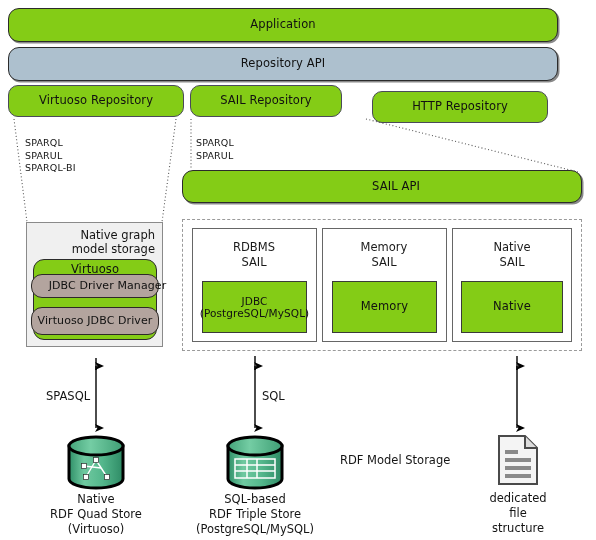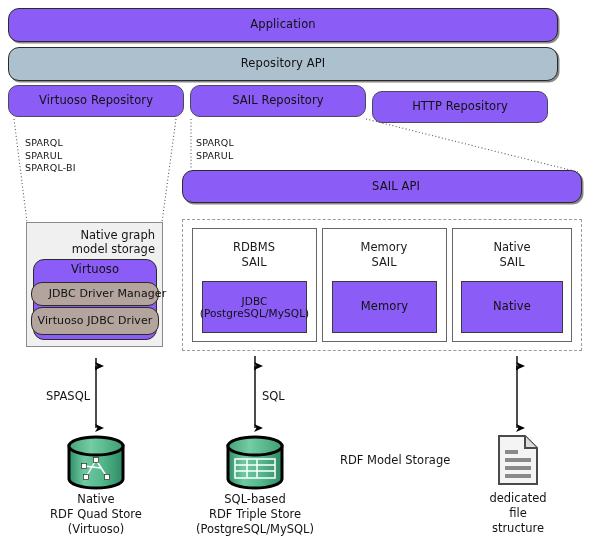--- a/index.html
+++ b/index.html
@@ -30,21 +30,21 @@
   
   .pill {
     position: absolute;
     box-sizing: border-box;
     display: flex;
     align-items: center;
     justify-content: center;
     text-align: center;
     border: 1px solid #2b2b2b;
     border-radius: 11px;
-    background: #8b5cf6;
+    background: #84cc16;
     font-size: 11.5px;
     line-height: 1.18;
     letter-spacing: .1px;
     color: #111;
   }
   .pill.shadowed {
     box-shadow: 1.5px 1.5px 0 rgba(40,40,40,.55);
   }
   .pill.api {
     background: #adc0ce;
@@ -129,21 +129,21 @@
   </div>
 
   <div class="pill shadowed api" style="left:8px; top:47px; width:550px; height:34px;">
     <span>Repository API</span>
   </div>
 
   <div class="pill soft" style="left:8px; top:85px; width:176px; height:32px;">
     <span>Virtuoso Repository</span>
   </div>
 
-  <div class="pill soft" style="left:190px; top:85px; width:176px; height:32px;">
+  <div class="pill soft" style="left:190px; top:85px; width:152px; height:32px;">
     <span>SAIL Repository</span>
   </div>
 
   <div class="pill soft" style="left:372px; top:91px; width:176px; height:32px;">
     <span>HTTP Repository</span>
   </div>
 
   <div class="txt tiny" style="left:25px; top:137px;">SPARQL
 SPARUL
 SPARQL-BI</div>
@@ -157,21 +157,21 @@
 
   <div class="box grayfill" style="left:26px; top:222px; width:137px; height:125px;"></div>
 
   <div class="txt" style="left:155px; top:228px; text-align:right; transform:translateX(-100%);">Native graph
 model storage</div>
 
   <div class="pill" style="left:33px; top:259px; width:124px; height:81px; align-items:flex-start; padding-top:3px;">
     <span>Virtuoso</span>
   </div>
 
-  <div class="pill driver" style="left:31px; top:282px; width:128px; height:24px;padding-left:25px;">
+  <div class="pill driver" style="left:31px; top:274px; width:128px; height:24px;padding-left:25px;">
     <span>JDBC Driver Manager</span>
   </div>
 
   <div class="pill driver" style="left:31px; top:307px; width:128px; height:28px;">
     <span>Virtuoso JDBC Driver</span>
   </div>
 
   <div class="box dashed" style="left:182px; top:219px; width:400px; height:132px;"></div>
 
   <div class="box" style="left:192px; top:228px; width:125px; height:114px;"></div>

